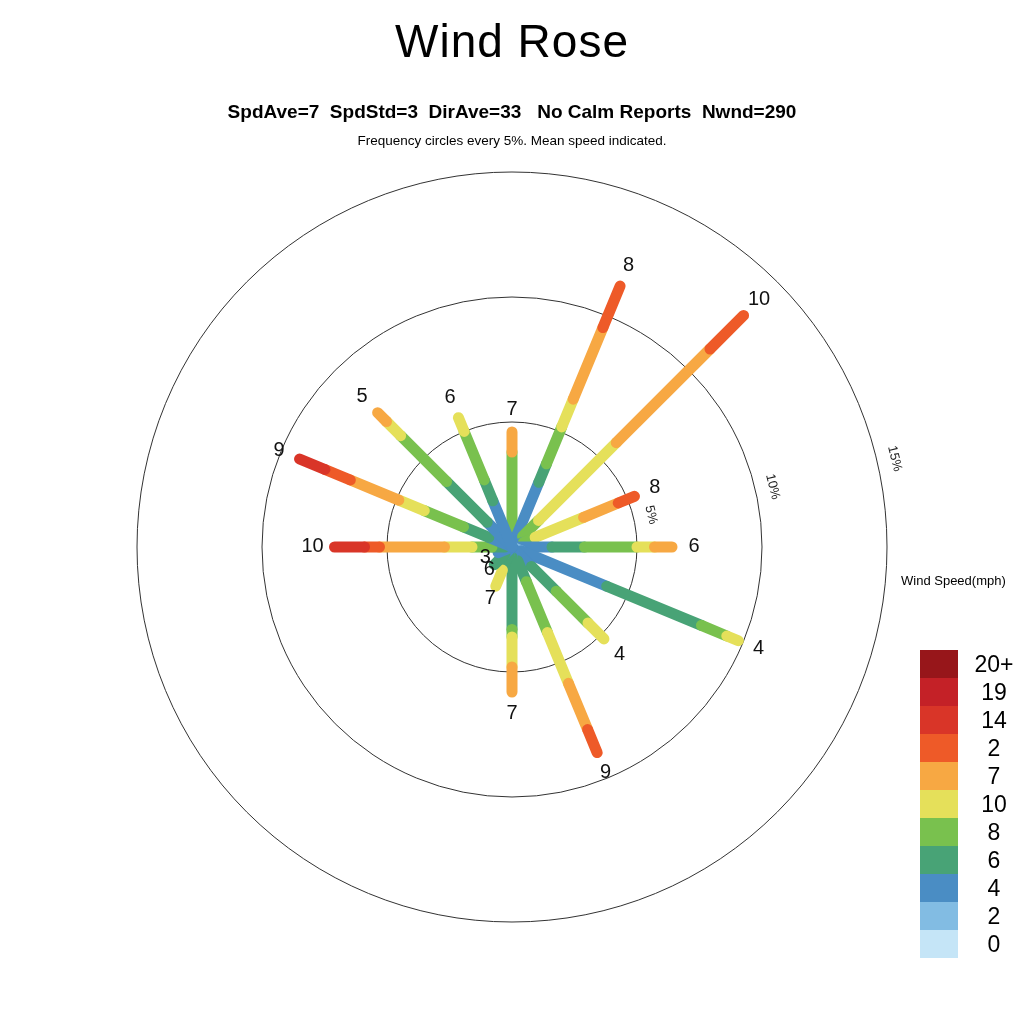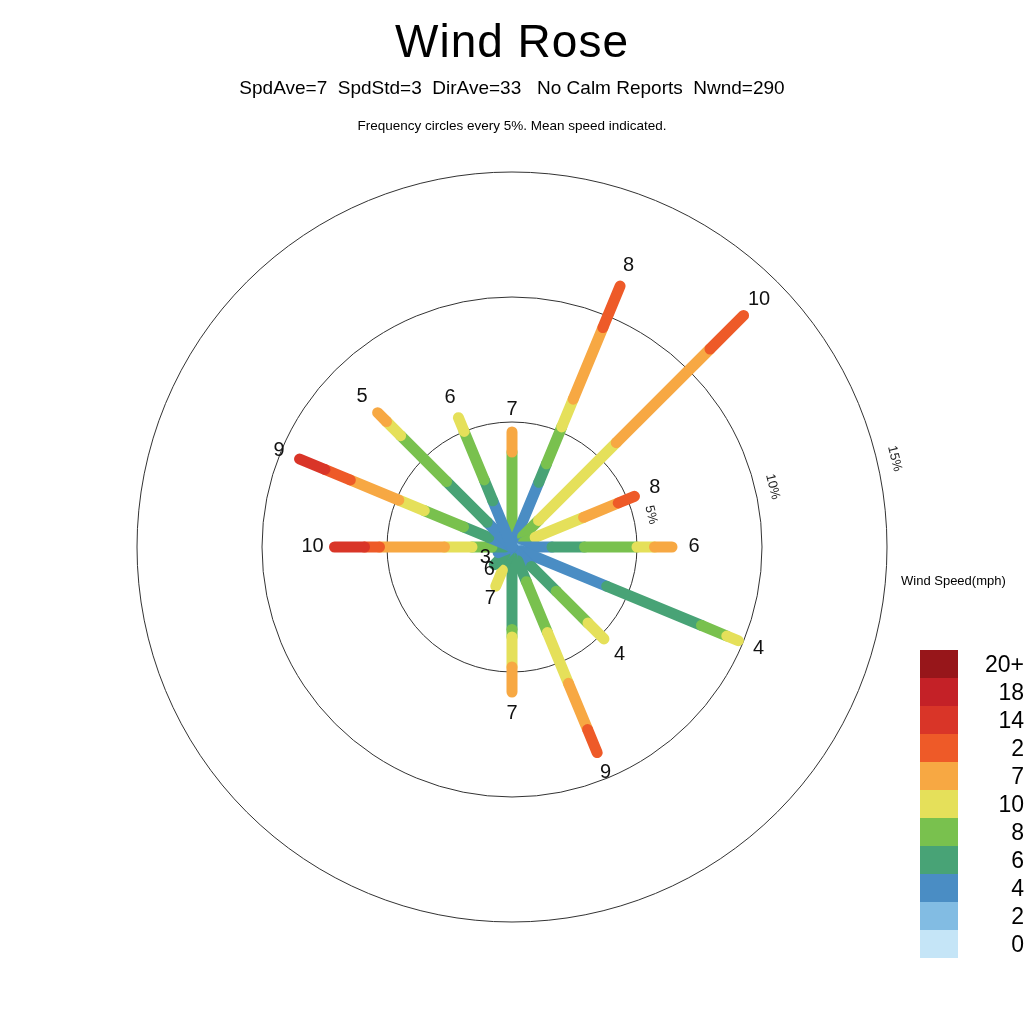--- a/index.html
+++ b/index.html
@@ -1,26 +1,26 @@
 <!DOCTYPE html>
 <html><head>
 <meta charset="utf-8">
 <style>
   html,body{margin:0;padding:0;background:#ffffff;}
   body{width:1024px;height:1024px;position:relative;font-family:"Liberation Sans",sans-serif;color:#000;}
   .hdr{position:absolute;left:0;width:1024px;text-align:center;white-space:pre;}
   #title{top:14px;font-size:46px;font-weight:400;letter-spacing:1px;}
-  #subtitle{top:77px;font-size:19px;}
-  #caption{top:118px;font-size:13.5px;}
+  #subtitle{top:101px;font-size:19px;font-weight:bold;}
+  #caption{top:133px;font-size:13.5px;}
   #rose-svg{position:absolute;left:0;top:0;}
   #legend{position:absolute;}
   #legend-title{position:absolute;left:901px;top:573px;font-size:13px;white-space:pre;}
   .lg-row{position:absolute;height:28px;}
   .lg-swatch{position:absolute;width:38px;height:28px;}
-  .lg-label{position:absolute;left:44px;width:60px;font-size:23px;line-height:28px;text-align:right;}
+  .lg-label{position:absolute;left:44px;width:60px;font-size:23px;line-height:28px;text-align:center;}
 </style>
 </head>
 <body>
 
 <div class="hdr" id="title">Wind Rose</div>
 <div class="hdr" id="subtitle">SpdAve=7  SpdStd=3  DirAve=33   No Calm Reports  Nwnd=290</div>
 <div class="hdr" id="caption">Frequency circles every 5%. Mean speed indicated.</div>
 
 <svg id="rose-svg" width="1024" height="1024" viewBox="0 0 1024 1024" xmlns="http://www.w3.org/2000/svg">
     <circle cx="512" cy="547" r="125" fill="none" stroke="#333333" stroke-width="1"></circle>
@@ -122,21 +122,21 @@
 
 <div id="legend">
   <div id="legend-title">Wind Speed(mph)</div>
   <div id="legend-rows">
       <div class="lg-row" style="left: 920px; top: 650px;">
         <div class="lg-swatch" style="background: rgb(151, 22, 26);"></div>
         <div class="lg-label">20+</div>
       </div>
       <div class="lg-row" style="left: 920px; top: 678px;">
         <div class="lg-swatch" style="background: rgb(196, 33, 39);"></div>
-        <div class="lg-label">18</div>
+        <div class="lg-label">19</div>
       </div>
       <div class="lg-row" style="left: 920px; top: 706px;">
         <div class="lg-swatch" style="background: rgb(217, 53, 40);"></div>
         <div class="lg-label">14</div>
       </div>
       <div class="lg-row" style="left: 920px; top: 734px;">
         <div class="lg-swatch" style="background: rgb(238, 90, 40);"></div>
         <div class="lg-label">2</div>
       </div>
       <div class="lg-row" style="left: 920px; top: 762px;">

